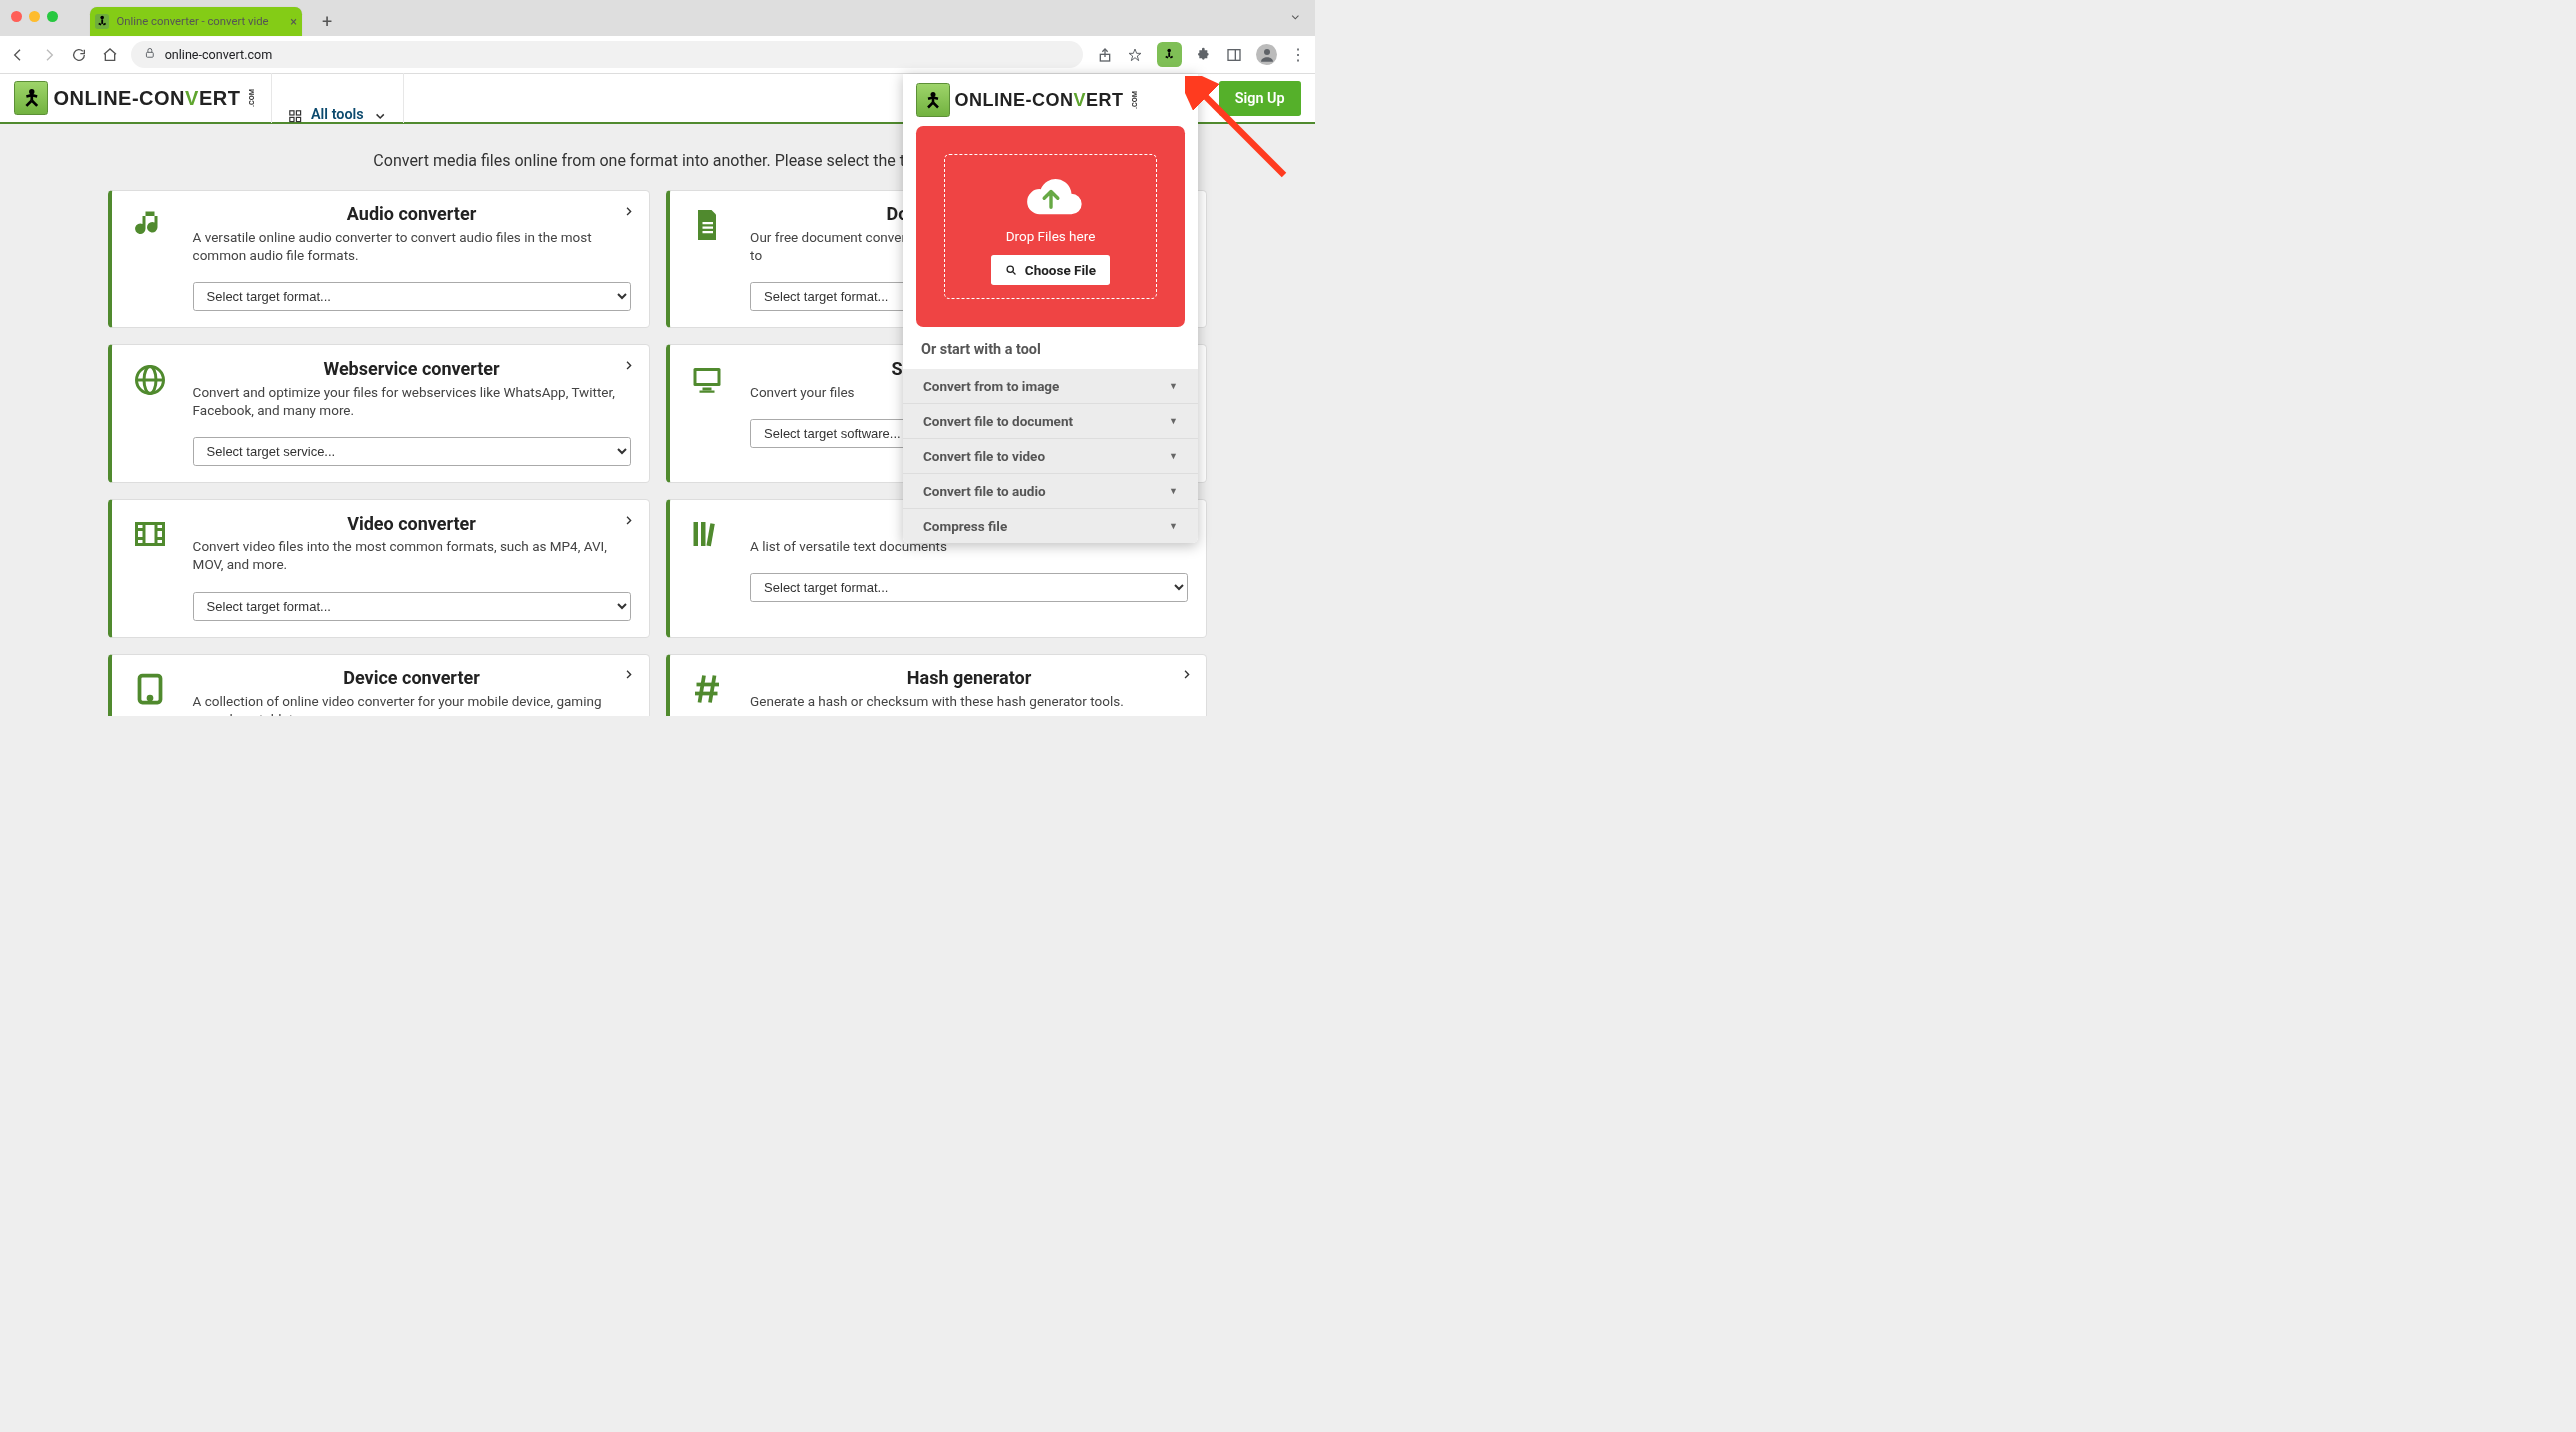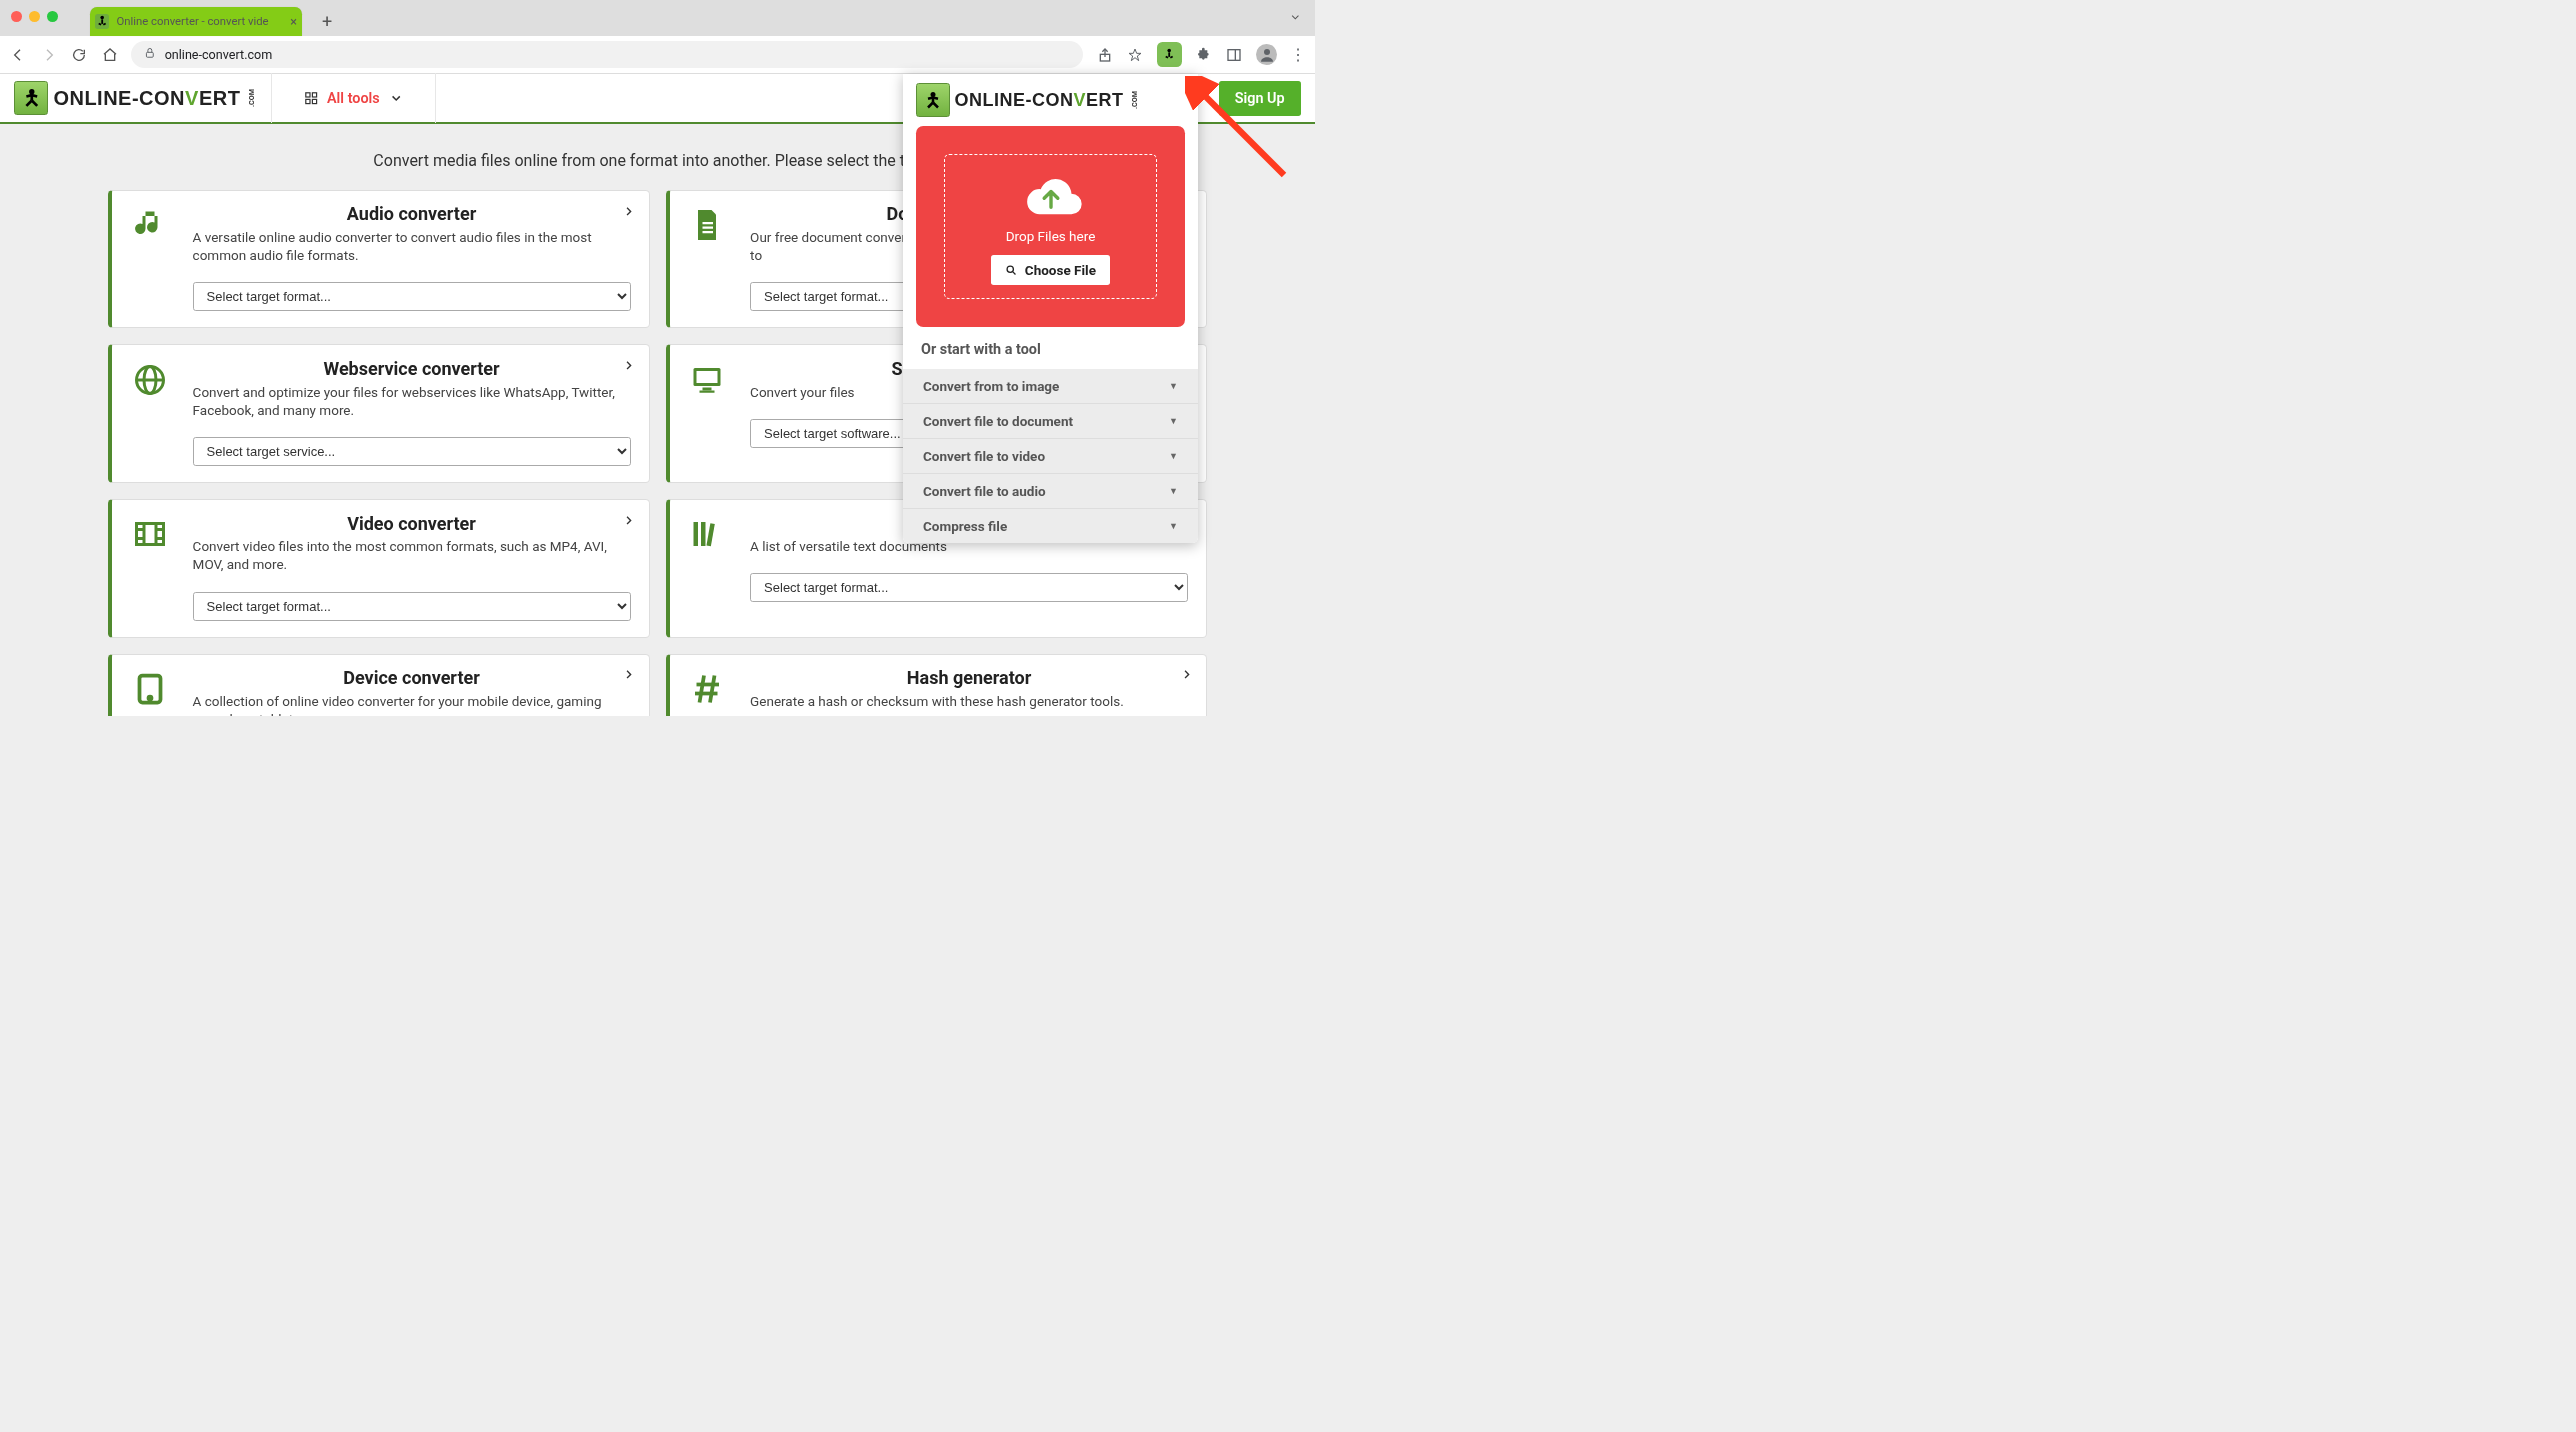--- a/index.html
+++ b/index.html
@@ -28,21 +28,21 @@
   .avatar svg{width:18px;height:18px;color:#5f6368;}
   .kebab{font-size:16px;color:#5f6368;}
   
   .page{position:relative;}
   .site-header{height:50px;background:#fff;border-bottom:2.7px solid #508a2e;display:flex;align-items:center;padding:0 14.4px;justify-content:space-between;}
   .logo{display:flex;align-items:center;gap:5px;}
   .logo-sq{width:34px;height:34px;background:linear-gradient(#9ed46a,#72b240);border:0.9px solid #5c8f37;border-radius:2.7px;display:flex;align-items:center;justify-content:center;}
   .logo-text{font-family:Arial,sans-serif;font-weight:800;font-size:20px;letter-spacing:0.5px;}
   .logo-text .v{color:#5fa52f;}
   .logo-sub{font-size:7.2px;writing-mode:vertical-rl;transform:rotate(180deg);color:#333;margin-left:1.8px;font-weight:700;}
-  .menu-btn{display:flex;align-items:center;gap:9px;padding:0 32px;height:50px;border-left:0.9px solid #e7e7e7;border-right:0.9px solid #e7e7e7;font-weight:600;font-size:14.4px;color:#ef4444;margin-left:14.4px;}
+  .menu-btn{display:flex;align-items:flex-end;gap:9px;padding:0 16px;height:50px;border-left:0.9px solid #e7e7e7;border-right:0.9px solid #e7e7e7;font-weight:600;font-size:14.4px;color:#0c4a6e;margin-left:14.4px;}
   .menu-btn svg{width:14.4px;height:14.4px;}
   .header-left{display:flex;align-items:center;}
   .header-right{display:flex;align-items:center;gap:27px;font-size:14.4px;color:#333;}
   .signup{background:#55b02a;color:#fff;padding:9px 16px;border-radius:2.7px;font-weight:600;}
   .hero{text-align:center;padding:21.6px 18px 9px;}
   .hero h1{font-size:29px;font-weight:700;color:#222;}
   .hero p{font-size:16px;color:#333;margin-top:5.4px;}
   .grid{display:grid;grid-template-columns:1fr 1fr;gap:16px;padding:10.8px 108px 27px;}
   .card{background:#fff;border:0.9px solid #ddd;border-radius:4.5px;display:flex;padding:12.6px 18px 16px 12.6px;gap:18px;border-left:4.5px solid #508a2e;position:relative;}
   .card-ico{width:50px;display:flex;justify-content:center;padding-top:3.6px;color:#508a2e;}

